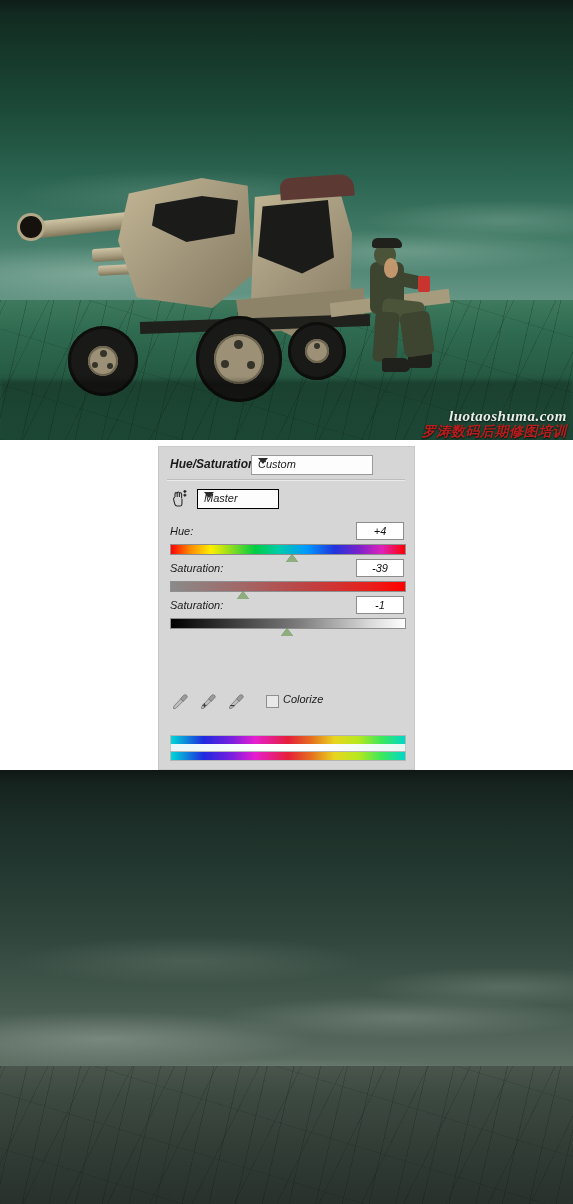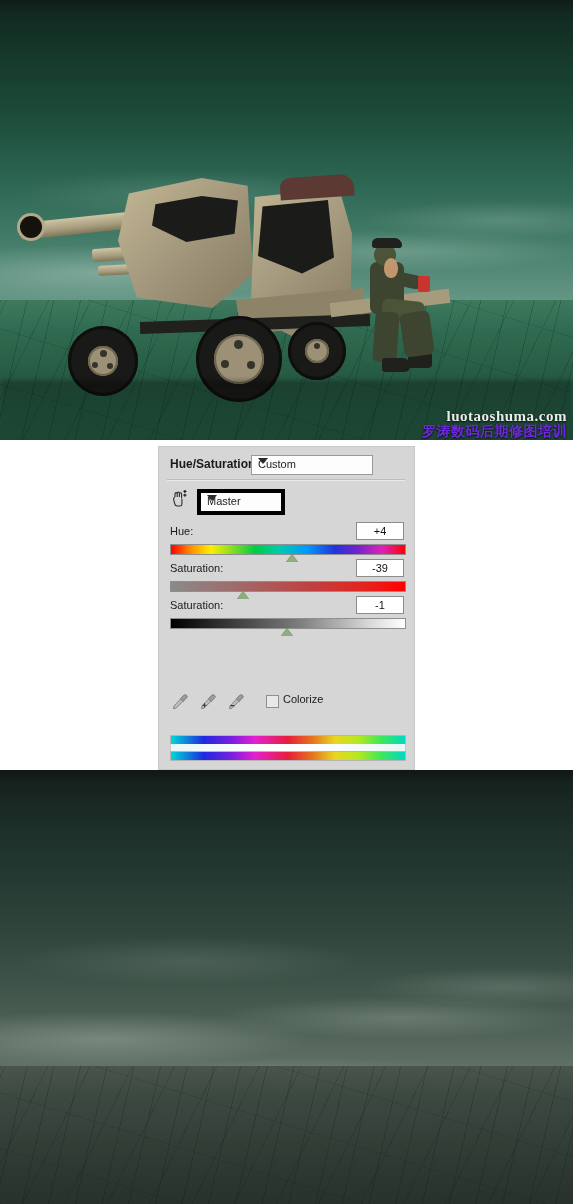--- a/index.html
+++ b/index.html
@@ -1,17 +1,17 @@
 <!DOCTYPE html>
 <html><head>
 <meta charset="utf-8">
 <style>
   html,body{margin:0;padding:0;background:#fff;}
   body{width:573px;height:1204px;overflow:hidden;font-family:"Liberation Sans",sans-serif;}
-  .page{position:relative;width:573px;height:1204px;background:#ffffff;}
+  .page{position:relative;width:573px;height:1204px;background:#ffffff;font-style:italic;}
 
   
   .photo{position:absolute;left:0;width:573px;overflow:hidden;}
   #photo-top{top:0;height:440px;}
   #photo-bottom{top:770px;height:434px;}
 
   .sky{position:absolute;left:0;top:0;width:100%;height:100%;}
   
   .sky.vivid{
     background:
@@ -86,41 +86,41 @@
   .can{background:#c8352f;}
 
   .refl{position:absolute;left:0;width:100%;height:60px;
         background:linear-gradient(to bottom, rgba(0,0,0,.28), rgba(0,0,0,0));
         filter:blur(2px);}
 
   
   .wm{position:absolute;font-weight:bold;letter-spacing:.5px;white-space:nowrap;}
   .wm-latin{font-family:"Liberation Serif",serif;font-size:15px;color:#e8eee9;
             text-shadow:0 1px 2px rgba(0,0,0,.85);}
-  .wm-cjk{font-family:"DejaVu Sans",sans-serif;font-size:14px;color:#6d28d9;
+  .wm-cjk{font-family:"DejaVu Sans",sans-serif;font-size:14px;color:#b91c1c;
           text-shadow:0 1px 2px rgba(0,0,0,.85);}
 
   
   #hs-panel{position:absolute;left:158px;top:446px;width:255px;height:322px;
             background:#d6d6d6;border:1px solid #c8c8c8;}
   .panel-title{position:absolute;left:11px;top:10px;font-size:12px;font-weight:bold;
                color:#1a1a1a;font-family:"Liberation Sans",sans-serif;}
   .preset-select{position:absolute;left:92px;top:8px;width:120px;height:18px;
                  background:#fdfdfd;border:1px solid #9a9a9a;}
   .preset-select span{position:absolute;left:6px;top:2px;font-size:11px;color:#222;}
   .caret{position:absolute;right:7px;top:7px;width:0;height:0;
          border-left:5px solid transparent;border-right:5px solid transparent;
          border-top:6px solid #2a2a2a;}
   .hr{position:absolute;left:8px;width:238px;height:1px;background:#bdbdbd;
       box-shadow:0 1px 0 #eaeaea;}
   #hr-1{top:32px;}
 
   .hand-icon{position:absolute;left:10px;top:42px;width:20px;height:20px;}
   .chan-select{position:absolute;left:38px;top:42px;width:80px;height:18px;
-               background:#fdfdfd;border:4px solid #000000;}
+               background:#fdfdfd;border:1px solid #000000;}
   .chan-select span{position:absolute;left:6px;top:2px;font-size:11px;color:#222;}
 
   .slider-group{position:absolute;left:11px;width:234px;}
   .sl-label{position:absolute;left:0;top:0;font-size:11px;color:#1a1a1a;}
   .sl-value{position:absolute;right:0;top:-3px;width:46px;height:16px;
             background:#fff;border:1px solid #8c8c8c;}
   .sl-value span{display:block;text-align:center;font-size:11px;color:#111;line-height:16px;}
   .sl-track{position:absolute;left:0;top:19px;width:234px;height:9px;border:1px solid #8f8f8f;}
   .track-hue{background:linear-gradient(to right,#ff0000,#ff8800 8%,#ffee00 17%,#88dd22 26%,
              #00cc44 36%,#00ccaa 46%,#0099ff 58%,#2233dd 70%,#7722cc 80%,#dd22bb 90%,#ff0000 100%);}

